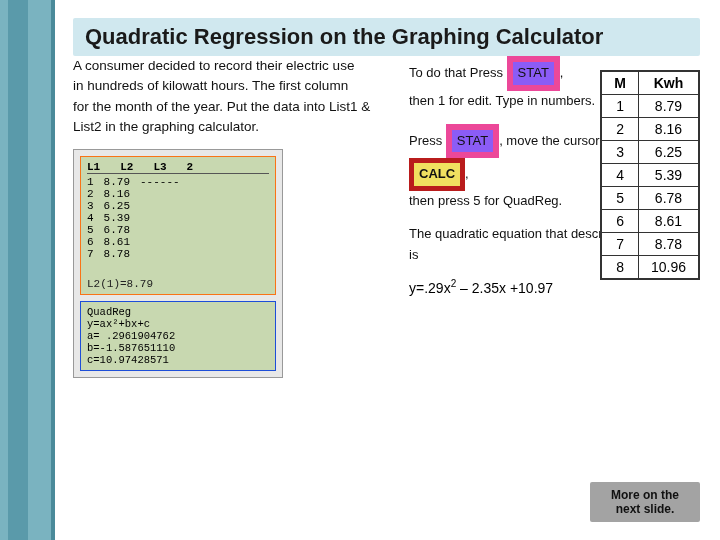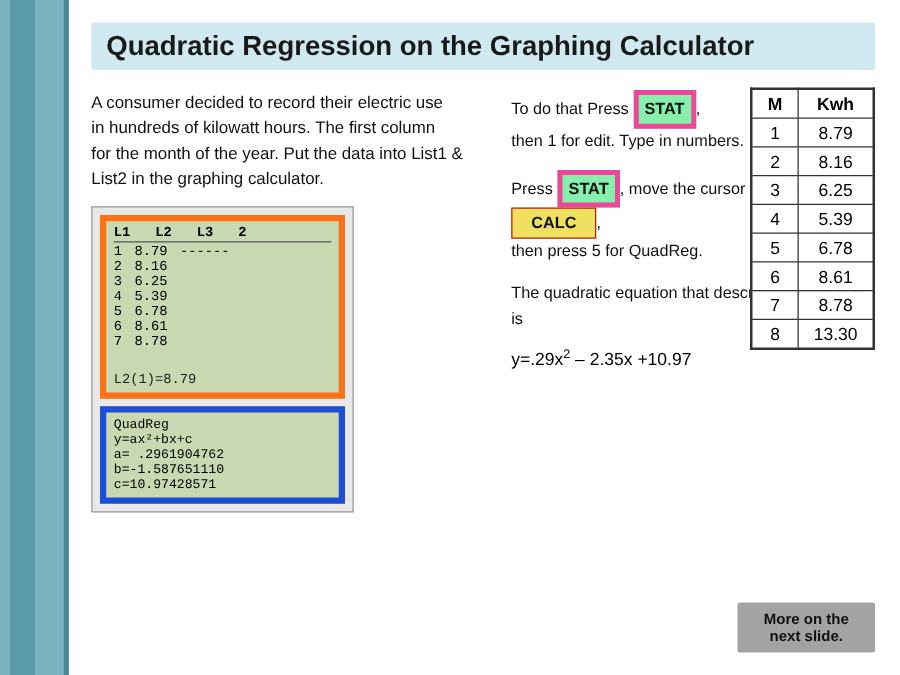--- a/index.html
+++ b/index.html
@@ -38,21 +38,20 @@
       top: 0;
       right: 0;
       bottom: 0;
       padding: 18px 20px 18px 18px;
     }
 
     .title {
       font-size: 22px;
       font-weight: bold;
       color: #1a1a1a;
-      margin-bottom: 16px;
       background: #d0e8ef;
       padding: 6px 12px;
       border-radius: 2px;
     }
 
     .content-area {
       display: flex;
       gap: 16px;
       width: 100%;
     }
@@ -71,21 +70,21 @@
     .calculator-image {
       background: #e8e8e8;
       border: 1px solid #999;
       padding: 6px;
       width: 210px;
       margin-bottom: 10px;
     }
 
     .calc-screen {
       background: #c8d8b0;
-      border: 5px solid #f97316;
+      border: 1px solid #f97316;
       padding: 4px 6px;
       font-family: 'Courier New', monospace;
       font-size: 11px;
       margin-bottom: 4px;
     }
 
     .calc-screen-header {
       display: flex;
       gap: 20px;
       font-weight: bold;
@@ -99,52 +98,52 @@
     }
 
     .calc-screen-footer {
       font-size: 11px;
       margin-top: 18px;
       color: #222;
     }
 
     .calc-result-screen {
       background: #c8d8b0;
-      border: 5px solid #1d4ed8;
+      border: 1px solid #1d4ed8;
       padding: 4px 6px;
       font-family: 'Courier New', monospace;
       font-size: 10.5px;
       margin-top: 6px;
     }
 
     .right-section {
       flex: 1;
     }
 
     .instructions {
       font-size: 13px;
       color: #111;
       line-height: 1.6;
       margin-bottom: 12px;
     }
 
     .stat-badge {
       display: inline-block;
-      background: #86efac;
-      border: 4px solid #ec4899;
+      background: #8b5cf6;
+      border: 6px solid #ec4899;
       padding: 1px 5px;
-      font-weight: bold;
+      font-weight: normal;
       font-size: 13px;
     }
 
     .calc-badge {
       display: inline-block;
       background: #f0e060;
-      border: 1px solid #b91c1c;
-      padding: 1px 15px;
+      border: 5px solid #b91c1c;
+      padding: 1px 5px;
       font-weight: bold;
       font-size: 13px;
     }
 
     .equation {
       font-size: 14px;
       margin-top: 8px;
     }
 
     .right-table-section {
@@ -314,21 +313,21 @@
         <tr>
           <td>6</td>
           <td>8.61</td>
         </tr>
         <tr>
           <td>7</td>
           <td>8.78</td>
         </tr>
         <tr>
           <td>8</td>
-          <td>13.30</td>
+          <td>10.96</td>
         </tr>
       </tbody>
   </table>
 </div>
 
 <div class="more-box">
   <span>More on the next slide.</span>
 </div>
 
 </body></html>

